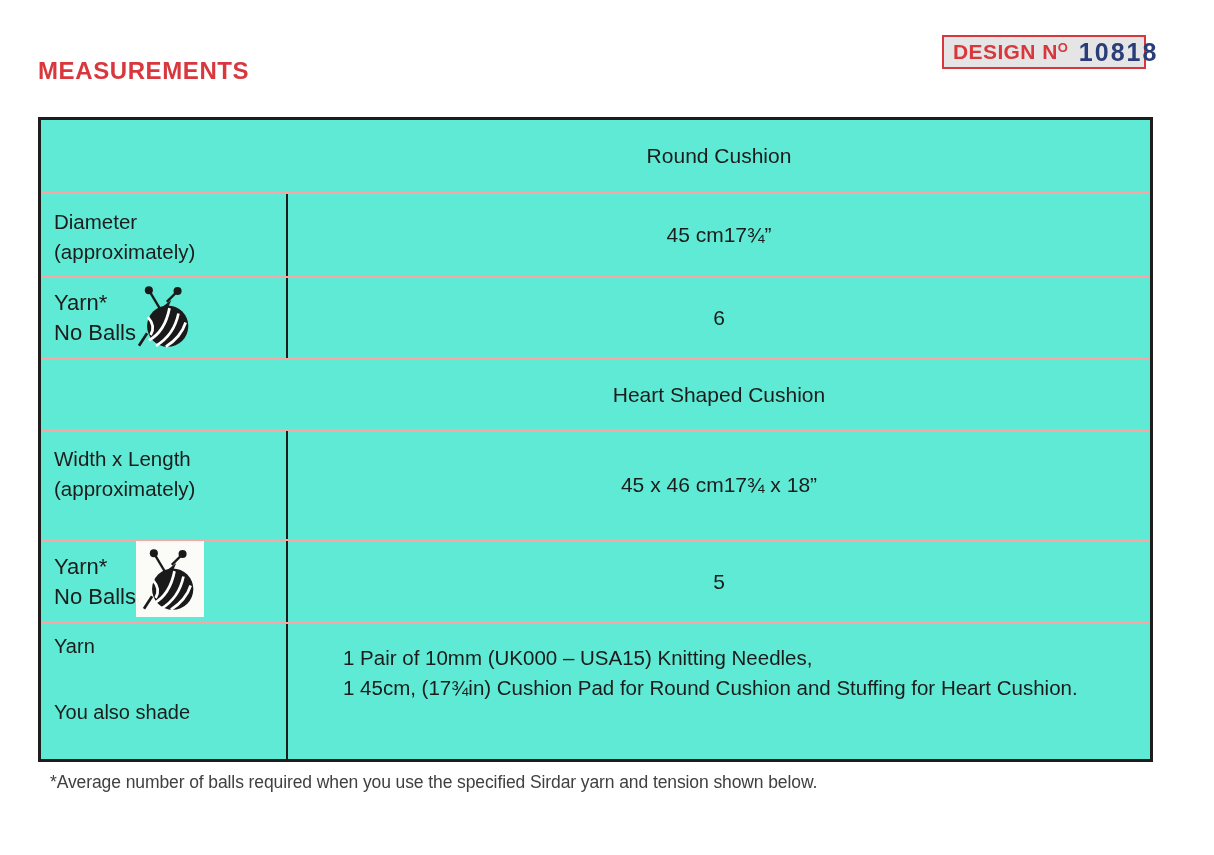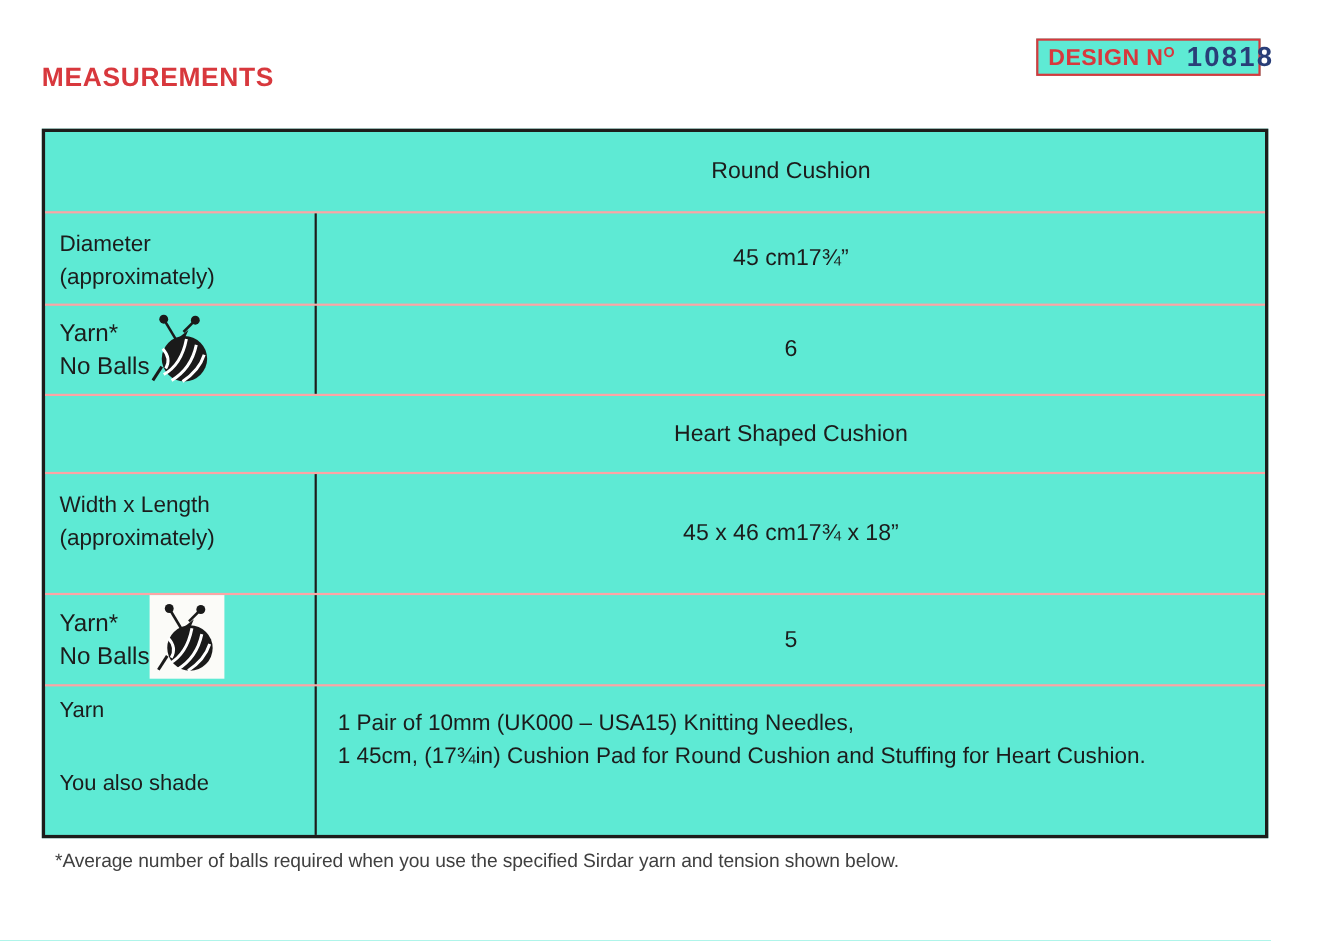--- a/index.html
+++ b/index.html
@@ -7,39 +7,39 @@
     width:1214px; height:855px; background:#ffffff; position:relative;
     font-family:"Liberation Sans", sans-serif; color:#1c1c1c; overflow:hidden;
   }
   .page-title {
     position:absolute; left:38px; top:57px;
     font-size:24px; font-weight:bold; letter-spacing:0.6px; color:#d8383d;
   }
   .design-box {
     position:absolute; left:942px; top:35px; width:204px; height:34px;
     border:2px solid #d8383d; display:flex; align-items:center; padding:0 9px;
-    background:#5eead4;
+    background:#e5e5e5;
   }
   .design-prefix { font-size:21px; font-weight:bold; color:#d8383d; letter-spacing:0.4px; white-space:nowrap; }
   .design-prefix .sup { font-size:13px; vertical-align:7px; letter-spacing:0; }
   .design-number { font-size:25px; font-weight:bold; color:#293e78; letter-spacing:2px; margin-left:11px; }
 
   .m-table {
     position:absolute; left:38px; top:117px; width:1115px;
     border:3px solid #1d1d1b; background:#5eead4;
   }
   .row { display:flex; width:100%; }
   .row + .row { border-top:2px solid #fca5a5; }
   .r1 { height:72px; }
   .r2 { height:84px; }
   .r3 { height:82px; }
   .r4 { height:71px; }
   .r5 { height:110px; }
   .r6 { height:83px; }
-  .r7 { height:137px; }
+  .r7 { height:137px;gap:36px; }
 
   .section-cell {
     width:100%; display:flex; align-items:center; justify-content:center;
     padding-left:247px; font-size:21px;
   }
   .label-cell {
     width:247px; flex:0 0 247px; border-right:2px solid #1d1d1b;
     padding:13px 10px 0 13px; font-size:20.5px; line-height:30px;
   }
   .value-cell {

